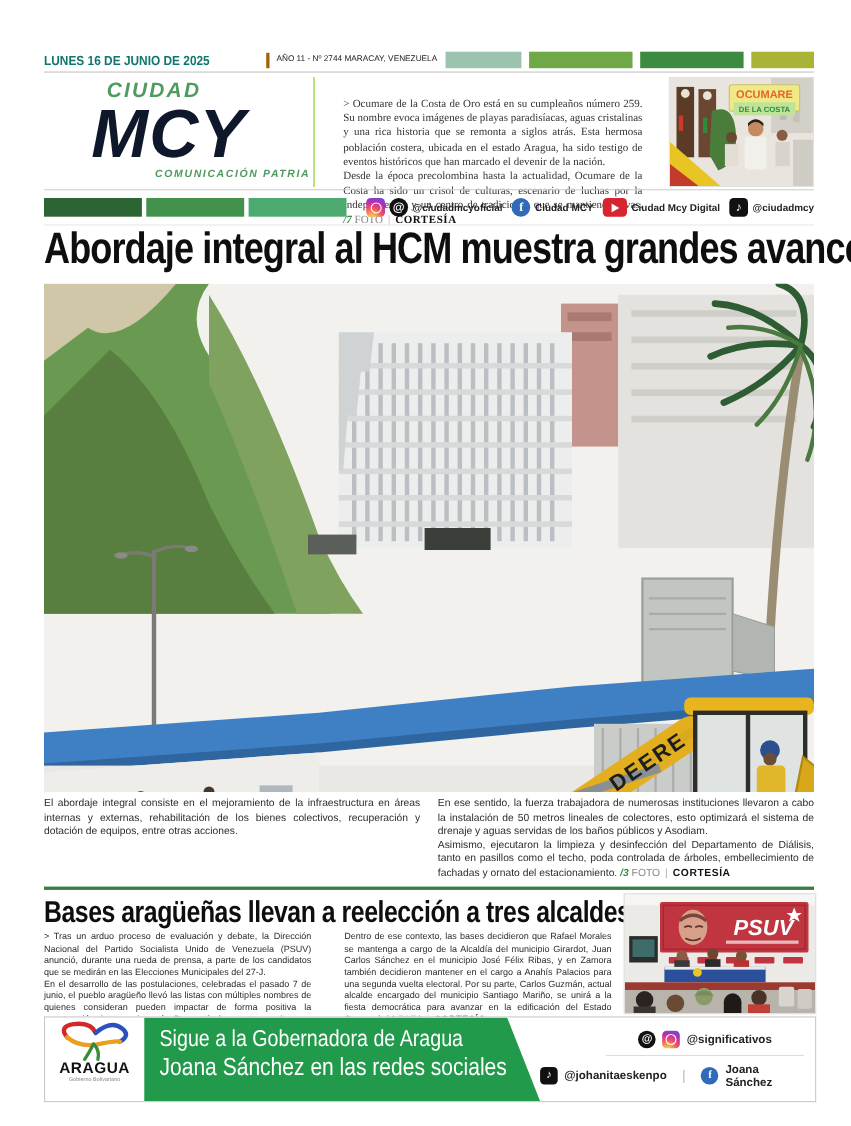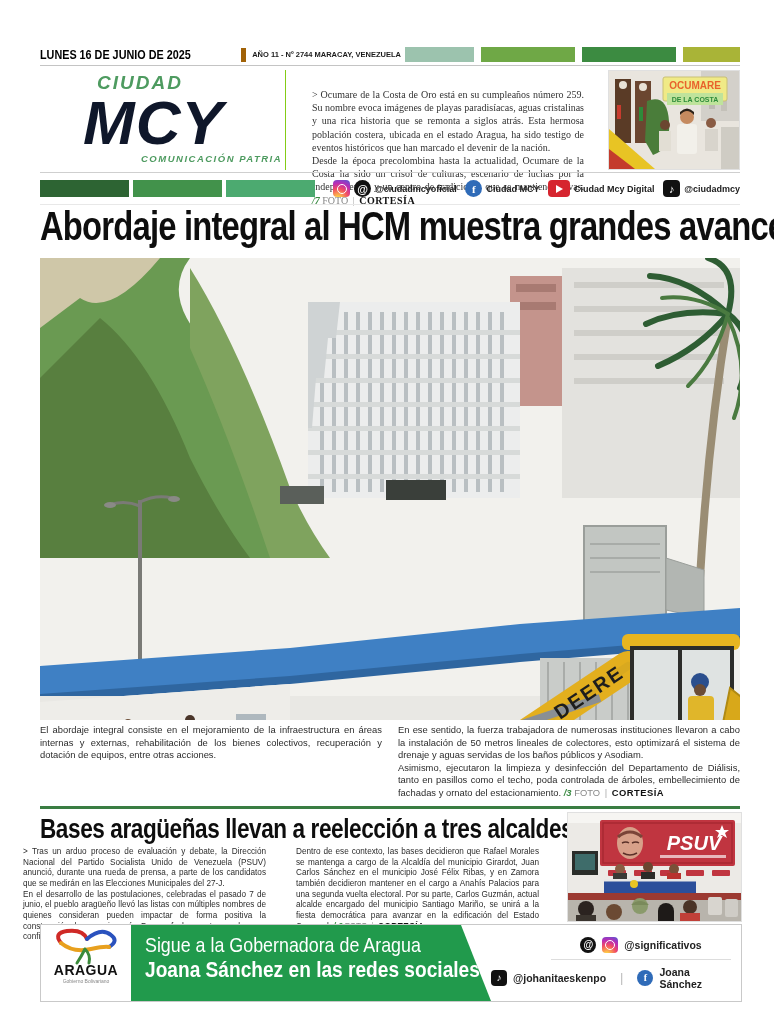--- a/index.html
+++ b/index.html
@@ -4,23 +4,23 @@
 <style>
   html,body{margin:0;padding:0;background:#fff;}
   .page{position:relative;width:774px;height:1024px;background:#fff;overflow:hidden;
         font-family:"Liberation Sans",sans-serif;color:#222;}
   .cond{display:inline-block;transform:scaleX(.82);transform-origin:0 50%;white-space:nowrap;}
   .cond90{display:inline-block;transform:scaleX(.9);transform-origin:0 50%;white-space:nowrap;}
 
   
   .datebar{position:absolute;top:44px;left:40px;width:700px;height:21px;
            border-bottom:1px solid #c4c4c4;display:flex;align-items:center;}
-  .date-text{font-size:12px;font-weight:bold;color:#000000;width:208px;}
-  .edition-text{font-size:7.5px;font-weight:bold;color:#1a1a1a;border-left:5px solid #a16207;
-                padding-left:6px;height:14px;display:flex;align-items:center;width:158px;}
+  .date-text{font-size:12px;font-weight:bold;color:#0f766e;width:208px;}
+  .edition-text{font-size:7.5px;font-weight:normal;color:#1a1a1a;border-left:3px solid #a16207;
+                padding-left:6px;height:14px;display:flex;width:158px;}
   .dateblocks{display:flex;gap:7px;margin-left:auto;}
   .dblock{height:15px;}
   .db1{width:69px;background:#9cc3ae;}
   .db2{width:94px;background:#6fa846;}
   .db3{width:94px;background:#3c8b41;}
   .db4{width:57px;background:#a9b437;}
 
   
   .masthead{position:absolute;top:70px;left:40px;width:700px;height:100px;display:flex;}
   .logo-col{width:206px;border-right:1px solid #84cc16;padding-top:2px;margin-left:39px;}
@@ -66,31 +66,31 @@
 
   
   .main-photo{position:absolute;top:258px;left:40px;width:700px;height:462px;background:#f4f3ef;overflow:hidden;}
   .psuv-photo{position:absolute;top:812px;left:567px;width:173px;height:108px;border:1px solid #e0e0e0;background:#eceae6;}
 
   
   .body1{position:absolute;top:724px;left:40px;width:700px;display:flex;gap:16px;}
   .body1 .col{width:342px;font-size:9.4px;line-height:1.33;text-align:justify;color:#2c2c2c;}
   .body1 p, .body2 p{margin:0;}
   .greenrule{position:absolute;top:806px;left:40px;width:700px;height:3px;background:#3a7d42;}
-  .body2{position:absolute;top:847px;left:23px;width:516px;display:flex;gap:30px;}
+  .body2{position:absolute;top:847px;left:40px;width:516px;display:flex;gap:30px;}
   .body2 .col{width:251px;font-size:8.2px;line-height:1.3;text-align:justify;color:#2c2c2c;}
 
   
   .footer{position:absolute;top:924px;left:40px;width:700px;height:76px;border:1px solid #c9c9c9;
           display:flex;align-items:stretch;background:#fff;}
   .aragua-box{width:90px;display:flex;align-items:flex-start;justify-content:center;}
   .gov-banner{width:346px;background:#219a4c;color:#fff;padding:8px 0 0 14px;
               clip-path:polygon(0 0,calc(100% - 30px) 0,100% 100%,0 100%);}
   .gb-l1{font-size:21px;font-weight:500;line-height:1.15;}
-  .gb-l2{font-size:22.5px;font-weight:bold;line-height:1.15;}
+  .gb-l2{font-size:22.5px;font-weight:normal;line-height:1.15;}
   .foot-social{flex:1;display:flex;flex-direction:column;justify-content:center;padding:4px 10px 4px 0;}
   .fs-row{display:flex;align-items:center;gap:6px;justify-content:center;}
   .fs-row1{padding-bottom:6px;border-bottom:1px solid #ddd;margin-left:60px;}
   .fs-row2{padding-top:6px;}
   .fs-label{font-size:10.5px;font-weight:bold;color:#222;}
   .fs-div{color:#bbb;font-size:13px;padding:0 8px;}
   .icn-sm{width:16px;height:16px;font-size:10px;}
 </style>
 </head>
 <body>

